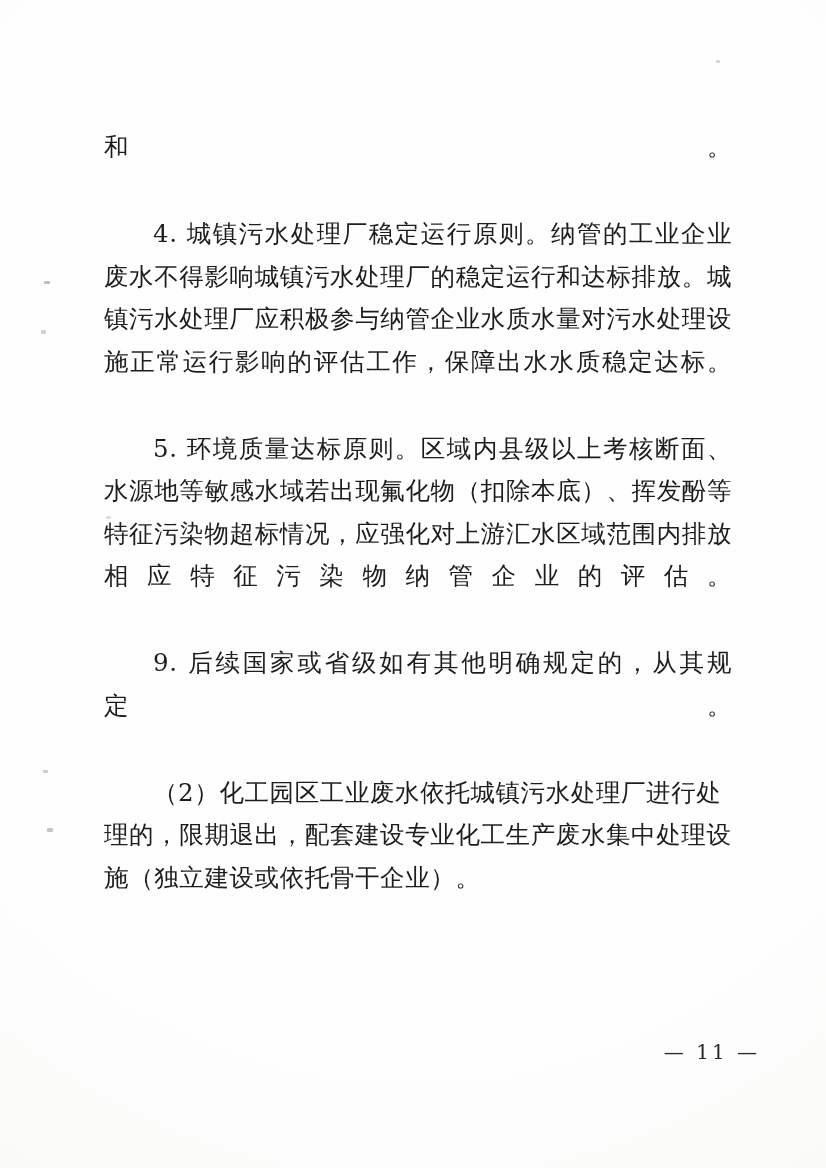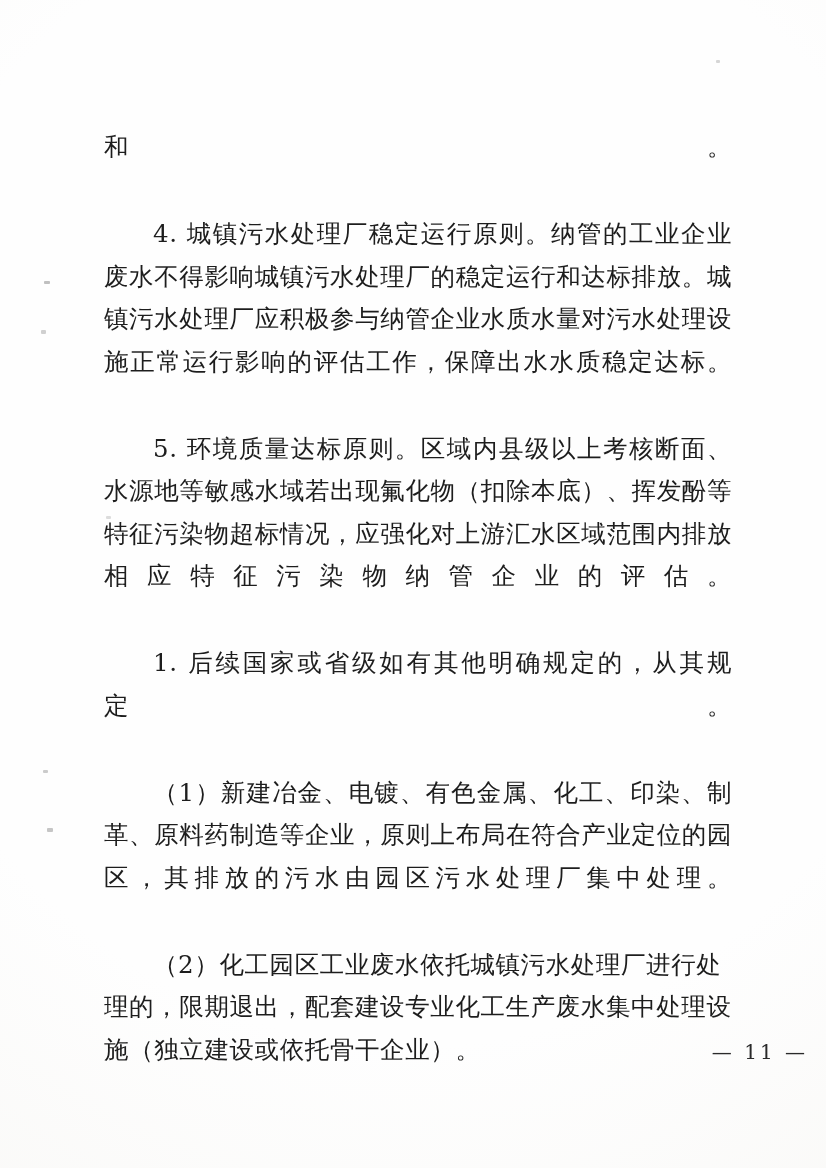--- a/index.html
+++ b/index.html
@@ -60,21 +60,20 @@
   #page-number {
     position: absolute;
     left: 0;
     top: 1040px;
     width: 760px;
     text-align: right;
     font-size: 20px;
     letter-spacing: 3px;
     color: #2a2a2a;
     font-family: "DejaVu Serif", "Liberation Serif", serif;
-    padding-left: 48px;
   }
 
   
   .speckle {
     position: absolute;
     background: #8d8d8d;
     opacity: 0.55;
     border-radius: 1px;
     pointer-events: none;
   }
@@ -93,24 +92,23 @@
   <div id="paper-tint"></div>
 
   <div id="text-block">
 
     <p class="para">和。</p>
 
     <p class="para indent">4. 城镇污水处理厂稳定运行原则。纳管的工业企业废水不得影响城镇污水处理厂的稳定运行和达标排放。城镇污水处理厂应积极参与纳管企业水质水量对污水处理设施正常运行影响的评估工作，保障出水水质稳定达标。</p>
 
     <p class="para indent">5. 环境质量达标原则。区域内县级以上考核断面、水源地等敏感水域若出现氟化物（扣除本底）、挥发酚等特征污染物超标情况，应强化对上游汇水区域范围内排放相应特征污染物纳管企业的评估。</p>
 
-    <p class="para indent">1. 后续国家或省级如有其他明确规定的，从其规定。</p>
+    <p class="para indent">9. 后续国家或省级如有其他明确规定的，从其规定。</p>
 
 
-    <p class="para indent">（1）新建冶金、电镀、有色金属、化工、印染、制革、原料药制造等企业，原则上布局在符合产业定位的园区，其排放的污水由园区污水处理厂集中处理。</p>
 
     <p class="para indent">（2）化工园区工业废水依托城镇污水处理厂进行处理的，限期退出，配套建设专业化工生产废水集中处理设施（独立建设或依托骨干企业）。</p>
 
   </div>
 
   <div id="page-number">— 11 —</div>
 
   <span class="speckle s1"></span>
   <span class="speckle s2"></span>
   <span class="speckle s3"></span>

